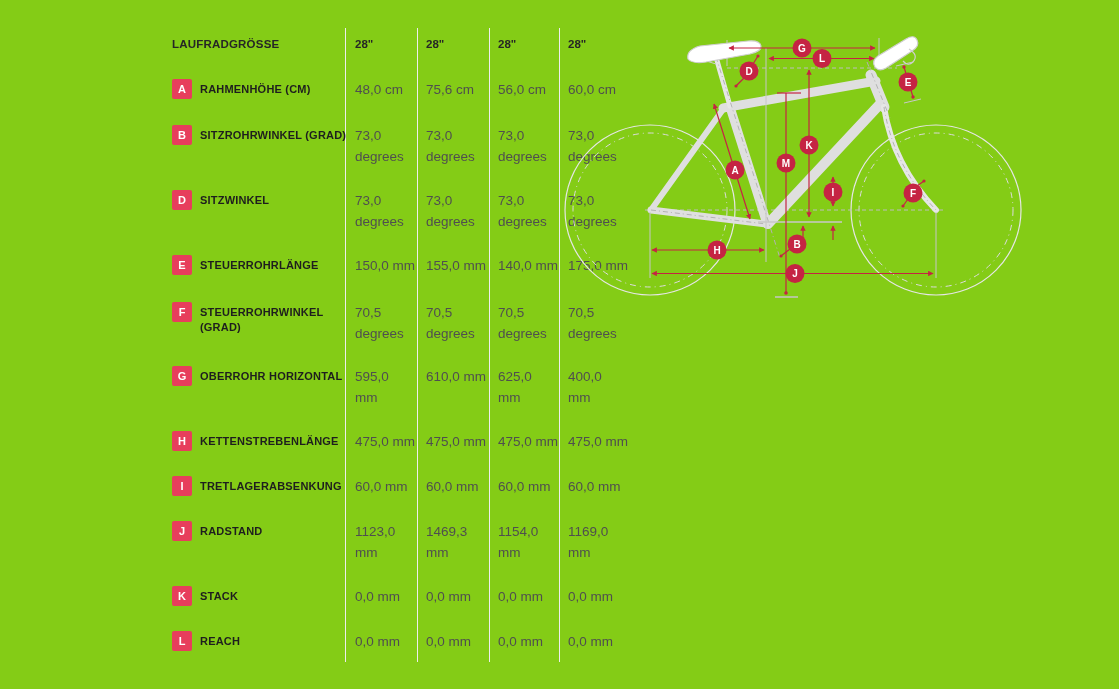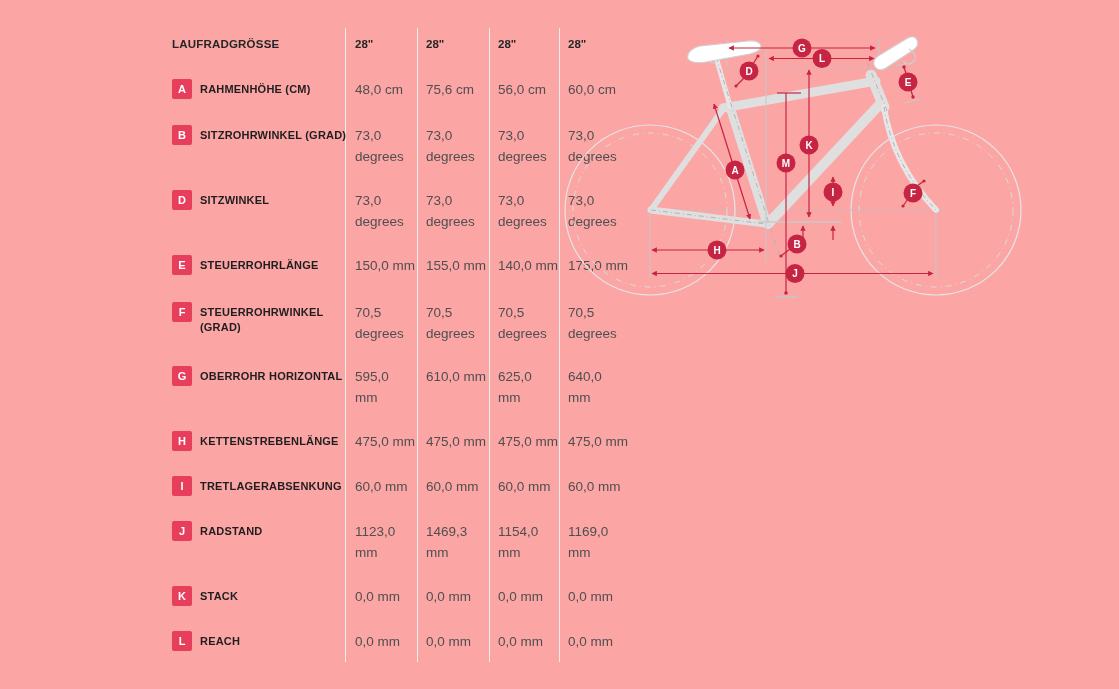--- a/index.html
+++ b/index.html
@@ -1,16 +1,16 @@
 <!DOCTYPE html>
 <html><head>
 <meta charset="utf-8">
 <style>
   html,body{margin:0;padding:0;background:#fff;}
-  #page{position:relative;width:1119px;height:689px;background:#fca5a5;overflow:hidden;
+  #page{position:relative;width:1119px;height:689px;background:#84cc16;overflow:hidden;
         font-family:"Liberation Sans",sans-serif;}
   
   .vsep{position:absolute;top:28px;height:634px;width:1px;background:#ededed;}
   .trow{position:absolute;left:0;width:632px;}
   .badge{position:absolute;left:172px;top:0;width:20px;height:20px;background:#e73e5c;
          border-radius:2px;color:#fff;font-size:11px;font-weight:bold;text-align:center;
          line-height:20px;}
   .tlabel{position:absolute;left:200px;top:3px;width:150px;font-size:11px;font-weight:bold;
           color:#1e1e1e;letter-spacing:.2px;line-height:15px;white-space:pre-line;}
   .cell{position:absolute;top:0;width:68px;font-size:13.5px;color:#4f4f4f;line-height:21px;
@@ -100,21 +100,21 @@
   </div>
 
   <div class="trow" style="top:366px">
     <span class="badge">G</span>
     <span class="tlabel">OBERROHR HORIZONTAL</span>
     <span class="cell c0">595,0
 mm</span>
     <span class="cell c1">610,0 mm</span>
     <span class="cell c2">625,0
 mm</span>
-    <span class="cell c3">640,0
+    <span class="cell c3">400,0
 mm</span>
   </div>
 
   <div class="trow" style="top:431px">
     <span class="badge">H</span>
     <span class="tlabel">KETTENSTREBENLÄNGE</span>
     <span class="cell c0">475,0 mm</span>
     <span class="cell c1">475,0 mm</span>
     <span class="cell c2">475,0 mm</span>
     <span class="cell c3">475,0 mm</span>

